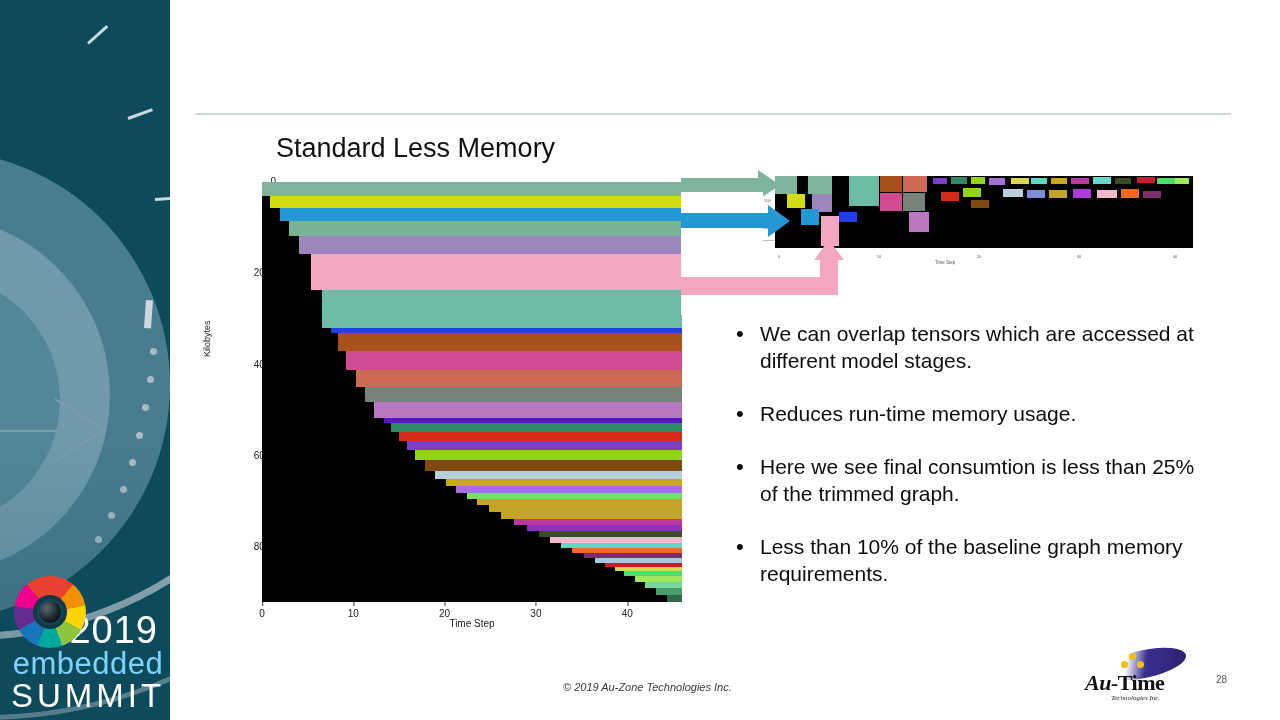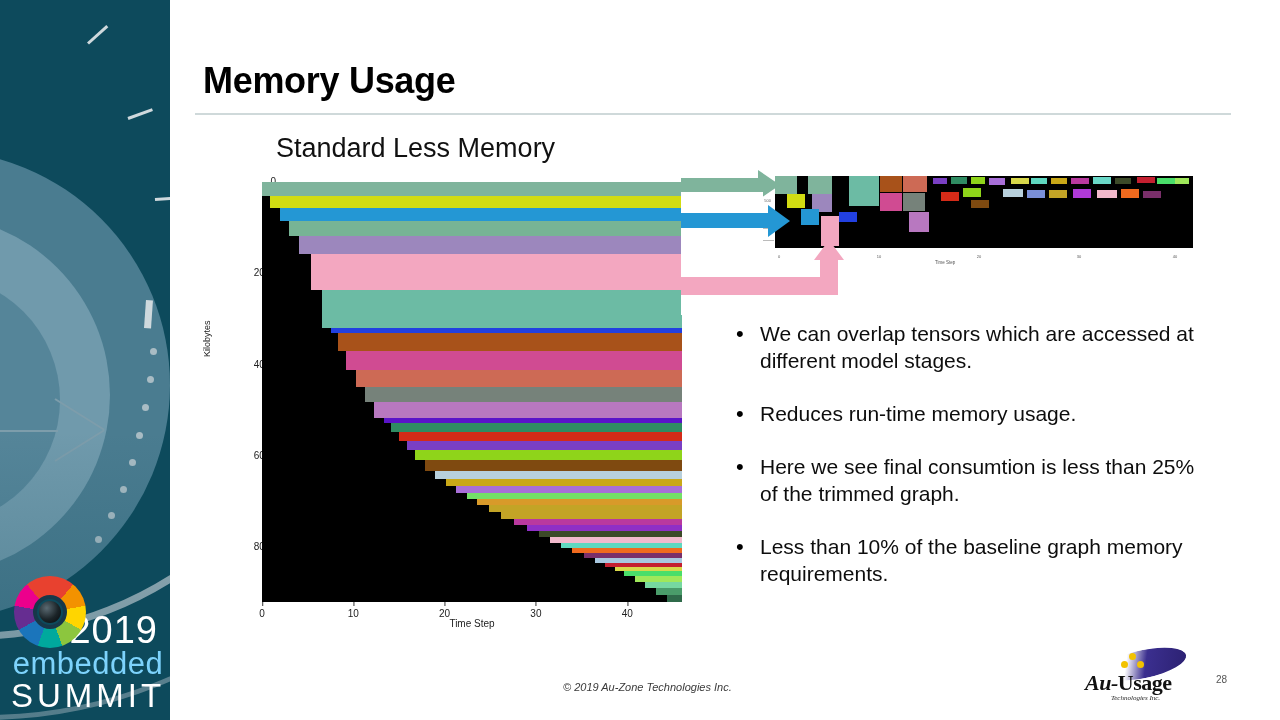--- a/index.html
+++ b/index.html
@@ -427,21 +427,20 @@
         <div class="seg" style="background:conic-gradient(#e8412f 0deg 40deg,#f39200 40deg 80deg,#ffd500 80deg 120deg,#8cc63e 120deg 160deg,#00a99d 160deg 200deg,#1b75bb 200deg 240deg,#662d91 240deg 280deg,#ec008c 280deg 320deg,#e8412f 320deg 360deg);"></div>
         <div class="hole"></div>
         <div class="lens"></div>
       </div>
       <div class="ev-year">2019</div>
       <div class="ev-embedded">embedded</div>
       <div class="ev-summit">SUMMIT</div>
     </div>
   </div>
 
-  <div id="page-title">Memory Usage</div>
   <div id="title-rule"></div>
 
   <div class="chart-heading" id="heading-left">Standard Less Memory</div>
 
   <div id="chart-left">
     <div class="ylabel-text" id="left-ylabel">Kilobytes</div>
     <div id="left-yticks">
         <div class="ytick" style="top: 4px;">0<i></i></div>
         <div class="ytick" style="top: 95.3043px;">2000<i></i></div>
         <div class="ytick" style="top: 186.609px;">4000<i></i></div>
@@ -592,17 +591,17 @@
     </div>
 
   <div id="footer-copy">© 2019 Au-Zone Technologies Inc.</div>
   <div id="page-number">28</div>
 
   <div id="auzone-logo">
     <div id="auzone-swoosh"></div>
     <div class="auz-dot" style="left:44px; top:3px;"></div>
     <div class="auz-dot" style="left:36px; top:11px;"></div>
     <div class="auz-dot" style="left:52px; top:11px;"></div>
-    <div id="auzone-name"><span>Au-</span><b>Usage</b></div>
+    <div id="auzone-name"><span>Au-</span><b>Time</b></div>
     <div id="auzone-sub">Technologies Inc.</div>
   </div>
 
 </div>
 
 </body></html>

